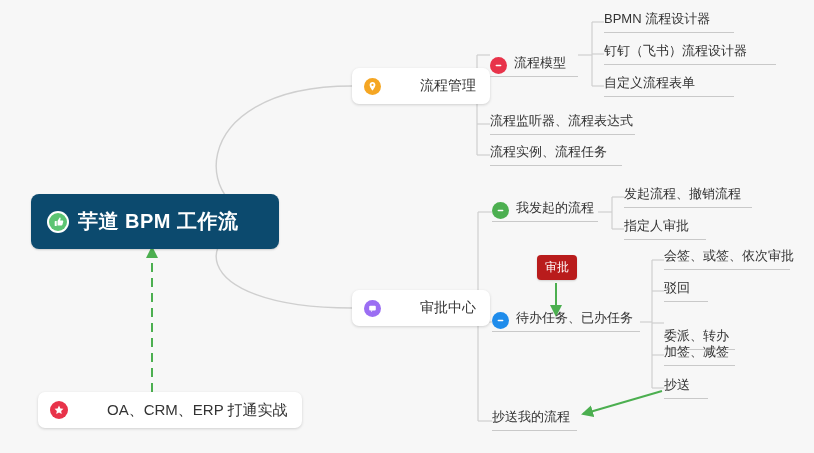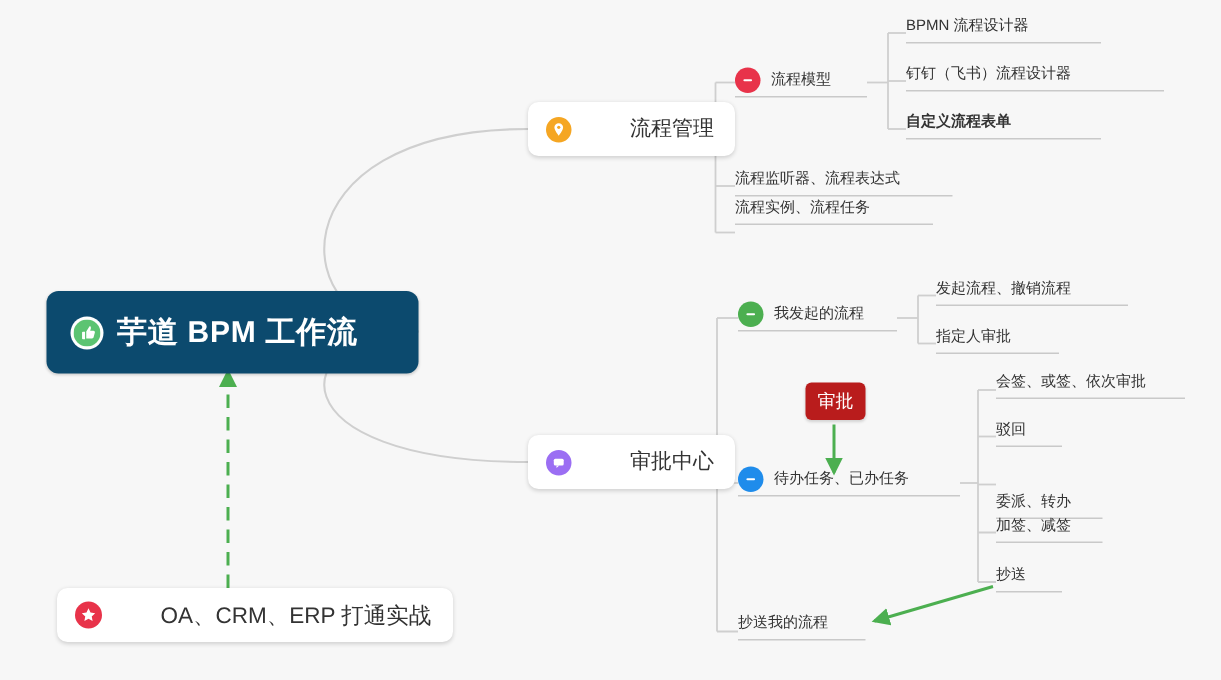--- a/index.html
+++ b/index.html
@@ -48,21 +48,21 @@
     gap:31px;
   }
   .box-node .label{
     font-size:14px;color:#333;margin-left:8px;
   }
 
   
   .u-node{
     position:absolute;
     white-space:nowrap;
-    font-size:10px;
+    font-size:13px;
     color:#333;
     padding-bottom:4px;
     border-bottom:1px solid #c9c9c9;
     box-sizing:border-box;
     display:flex;align-items:flex-end;
   }
   .u-node .label{display:inline-block;}
   .u-node .ico{margin-right:7px;position:relative;top:2px;}
 
   
@@ -158,43 +158,43 @@
   <div class="box-node" style="left:352px;top:68px;">
     <span class="cico" style="background:#f5a623;">
       <svg width="11" height="11" viewBox="0 0 11 11">
         <path d="M5.5 1.1c-1.6 0-2.9 1.25-2.9 2.8 0 2.1 2.9 5.6 2.9 5.6s2.9-3.5 2.9-5.6c0-1.55-1.3-2.8-2.9-2.8z" fill="#fff"></path>
         <circle cx="5.5" cy="3.9" r="1.05" fill="#f5a623"></circle>
       </svg>
     </span>
     <span class="label">流程管理</span>
   </div>
 
-  <div class="u-node" style="left:490px;top:43px;width:88px;">
+  <div class="u-node" style="left:490px;top:54px;width:88px;">
     <span class="ico cico" style="background:#e8334a;">
       <svg width="11" height="11" viewBox="0 0 11 11">
           <rect x="2.6" y="4.8" width="5.8" height="1.4" rx="0.7" fill="#fff"></rect>
         </svg>
     </span>
     <span class="label">流程模型</span>
   </div>
 
   <div class="u-node" style="left:604px;top:10px;width:130px;">
     <span class="label">BPMN 流程设计器</span>
   </div>
   <div class="u-node" style="left:604px;top:42px;width:172px;">
     <span class="label">钉钉（飞书）流程设计器</span>
   </div>
-  <div class="u-node" style="left:604px;top:74px;width:130px;font-weight:bold;">
+  <div class="u-node" style="left:604px;top:74px;width:130px;">
     <span class="label">自定义流程表单</span>
   </div>
 
   <div class="u-node" style="left:490px;top:112px;width:145px;">
     <span class="label">流程监听器、流程表达式</span>
   </div>
-  <div class="u-node" style="left:490px;top:131px;width:132px;font-family:Liberation Mono, monospace;">
+  <div class="u-node" style="left:490px;top:143px;width:132px;font-family:Liberation Mono, monospace;">
     <span class="label">流程实例、流程任务</span>
   </div>
 
   <div class="box-node" style="left:352px;top:290px;">
     <span class="cico" style="background:#9b6ef3;">
       <svg width="11" height="11" viewBox="0 0 11 11">
         <rect x="2.2" y="2.8" width="6.6" height="4.6" rx="1" fill="#fff"></rect>
         <path d="M4.0 7.4l0 1.6 1.8-1.6z" fill="#fff"></path>
       </svg>
     </span>

